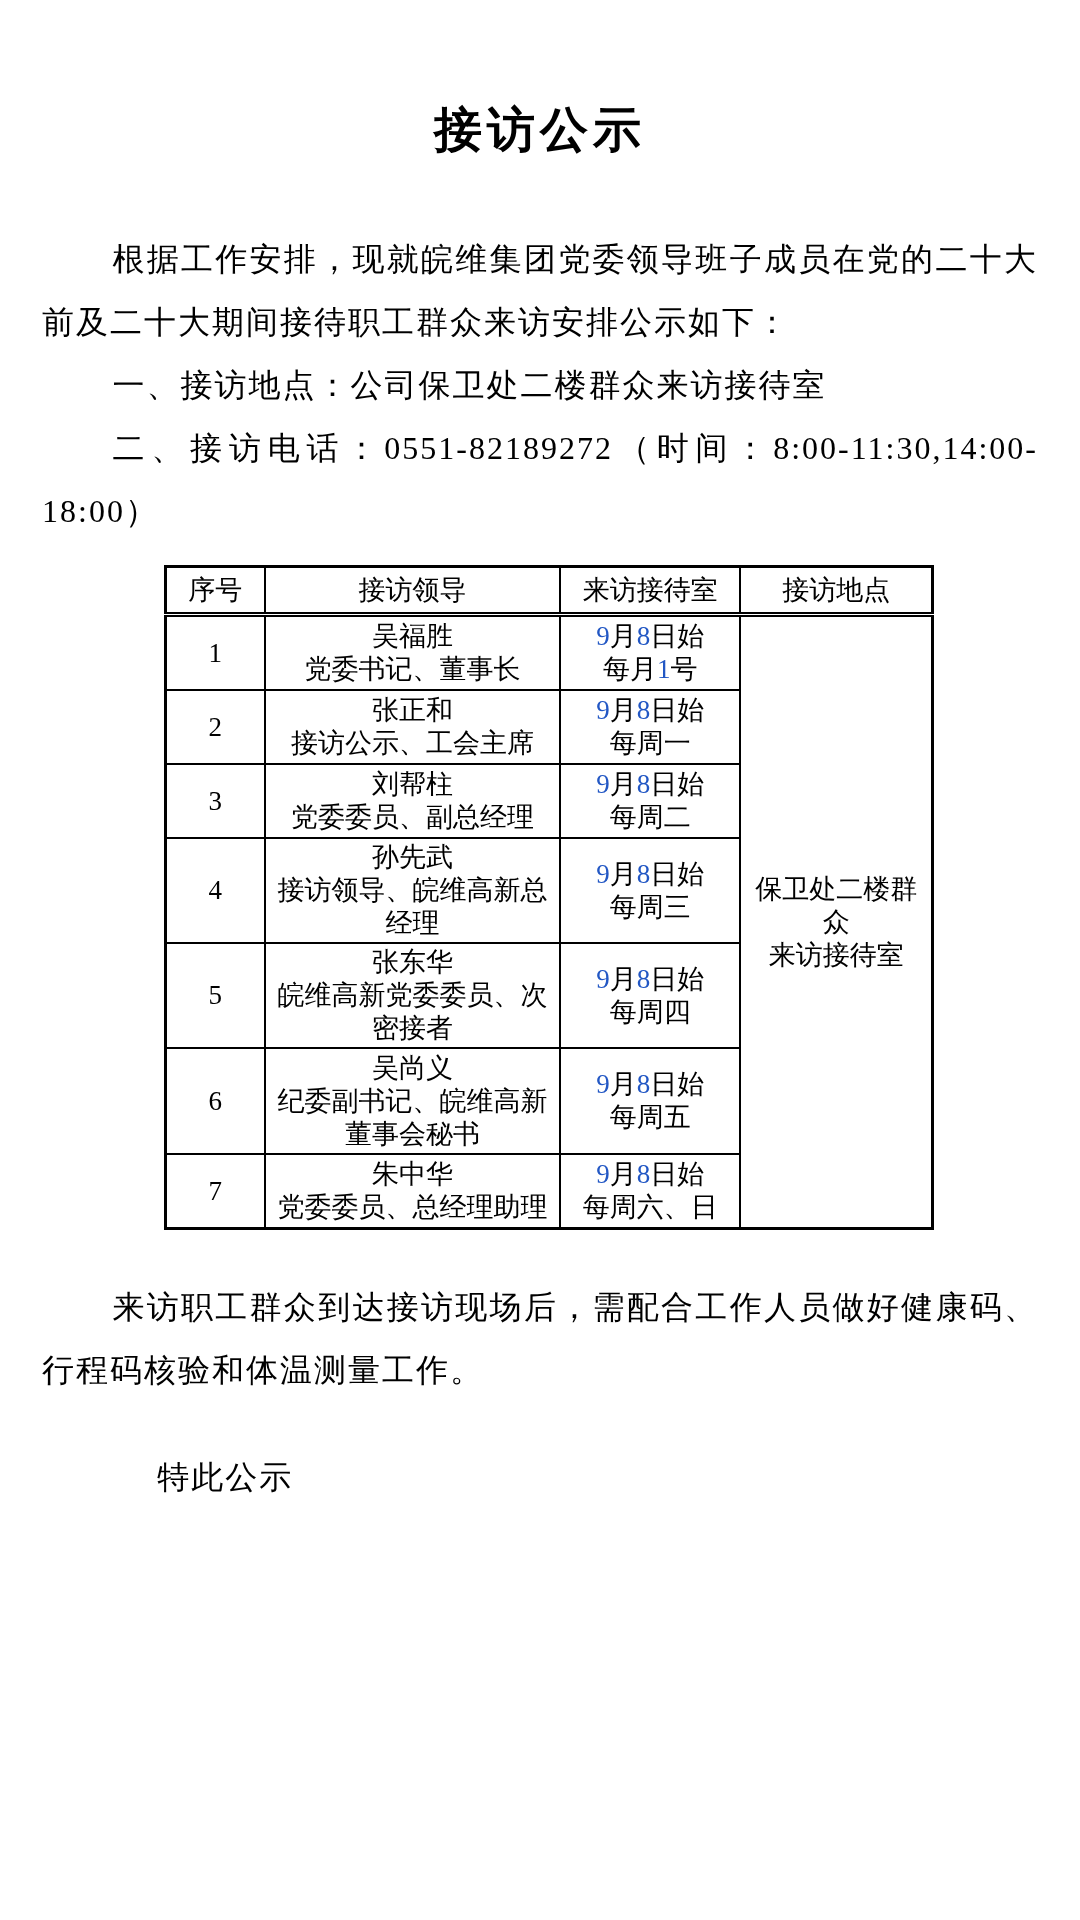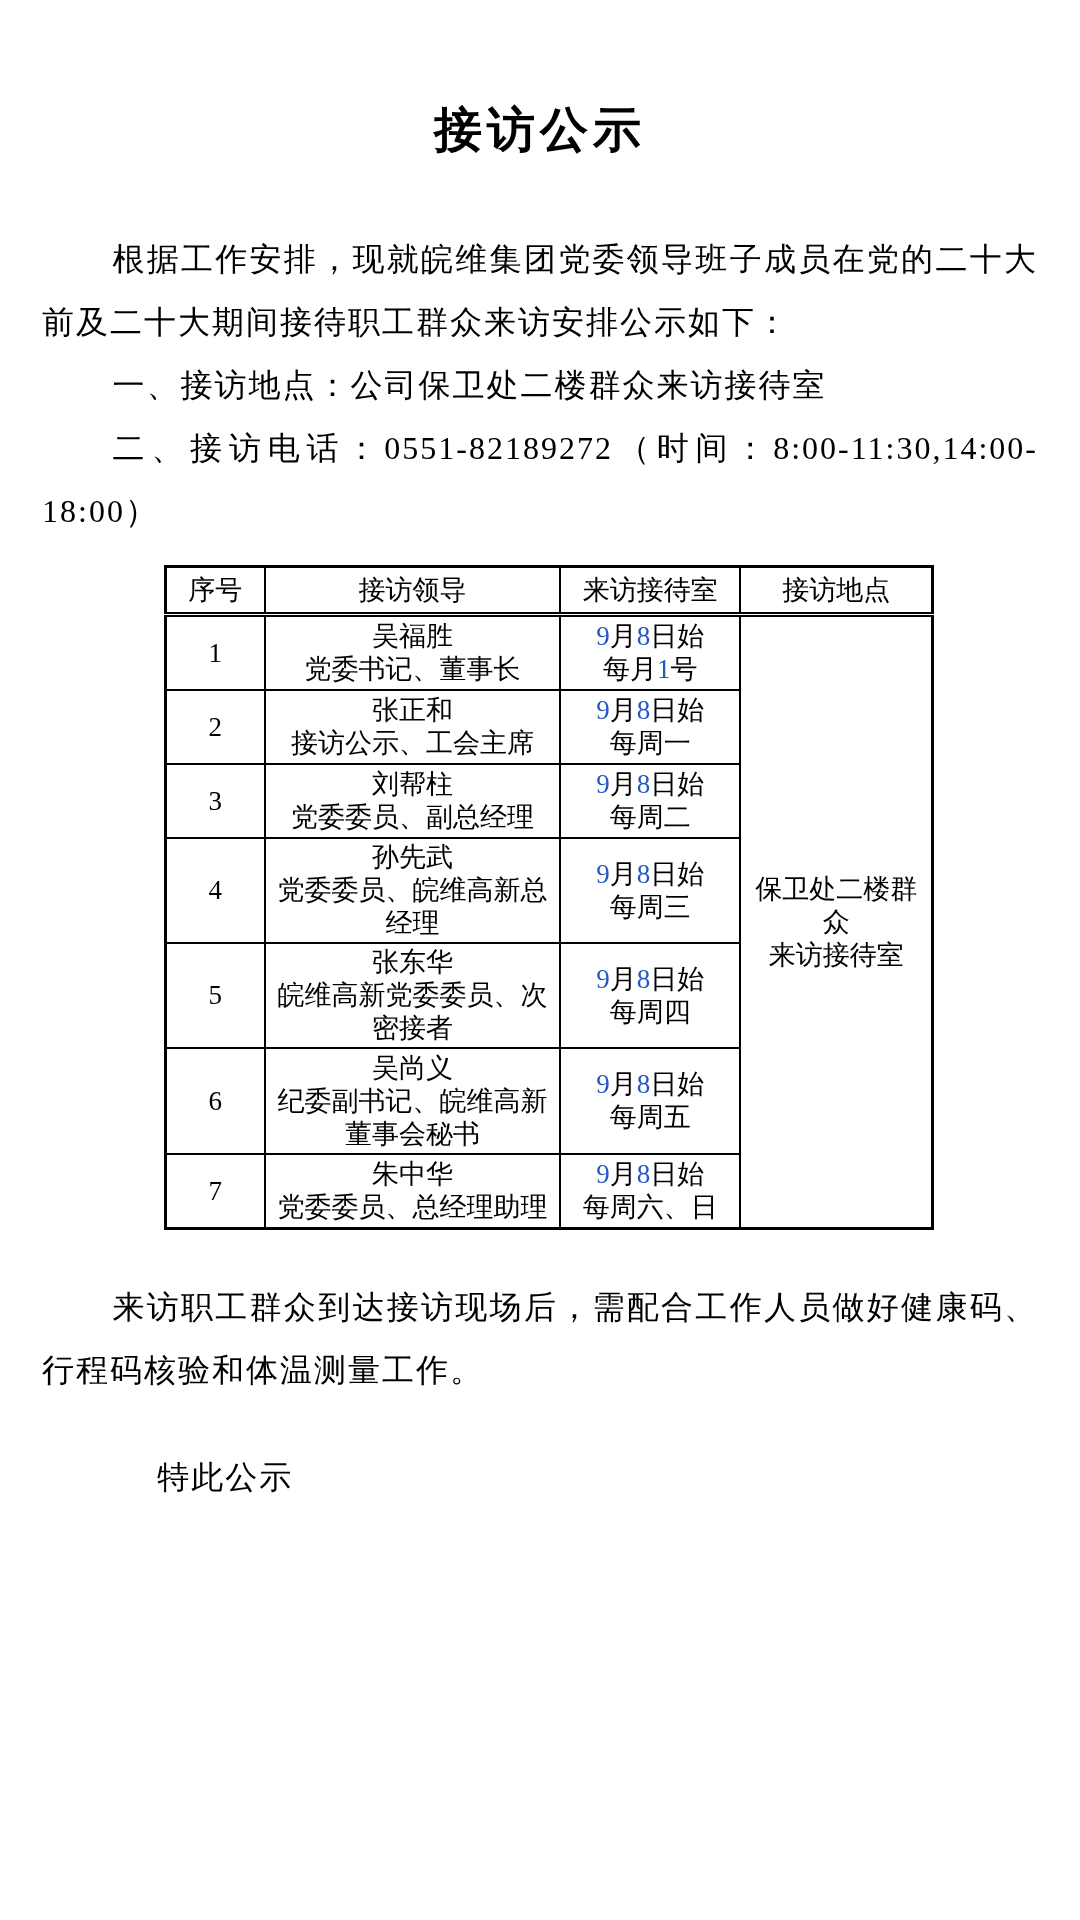--- a/index.html
+++ b/index.html
@@ -127,21 +127,21 @@
             </td>
             <td>
               <div><span style="color: rgb(34, 87, 196);">9</span>月<span style="color: rgb(34, 87, 196);">8</span>日始</div>
               <div>每周二</div>
             </td>
           </tr>
           <tr class="h2">
             <td>4</td>
             <td>
               <div>孙先武</div>
-              <div>党委委员、皖维高新总经理</div>
+              <div>接访领导、皖维高新总经理</div>
             </td>
             <td>
               <div><span style="color: rgb(34, 87, 196);">9</span>月<span style="color: rgb(34, 87, 196);">8</span>日始</div>
               <div>每周三</div>
             </td>
           </tr>
           <tr class="h2">
             <td>5</td>
             <td>
               <div>张东华</div>

